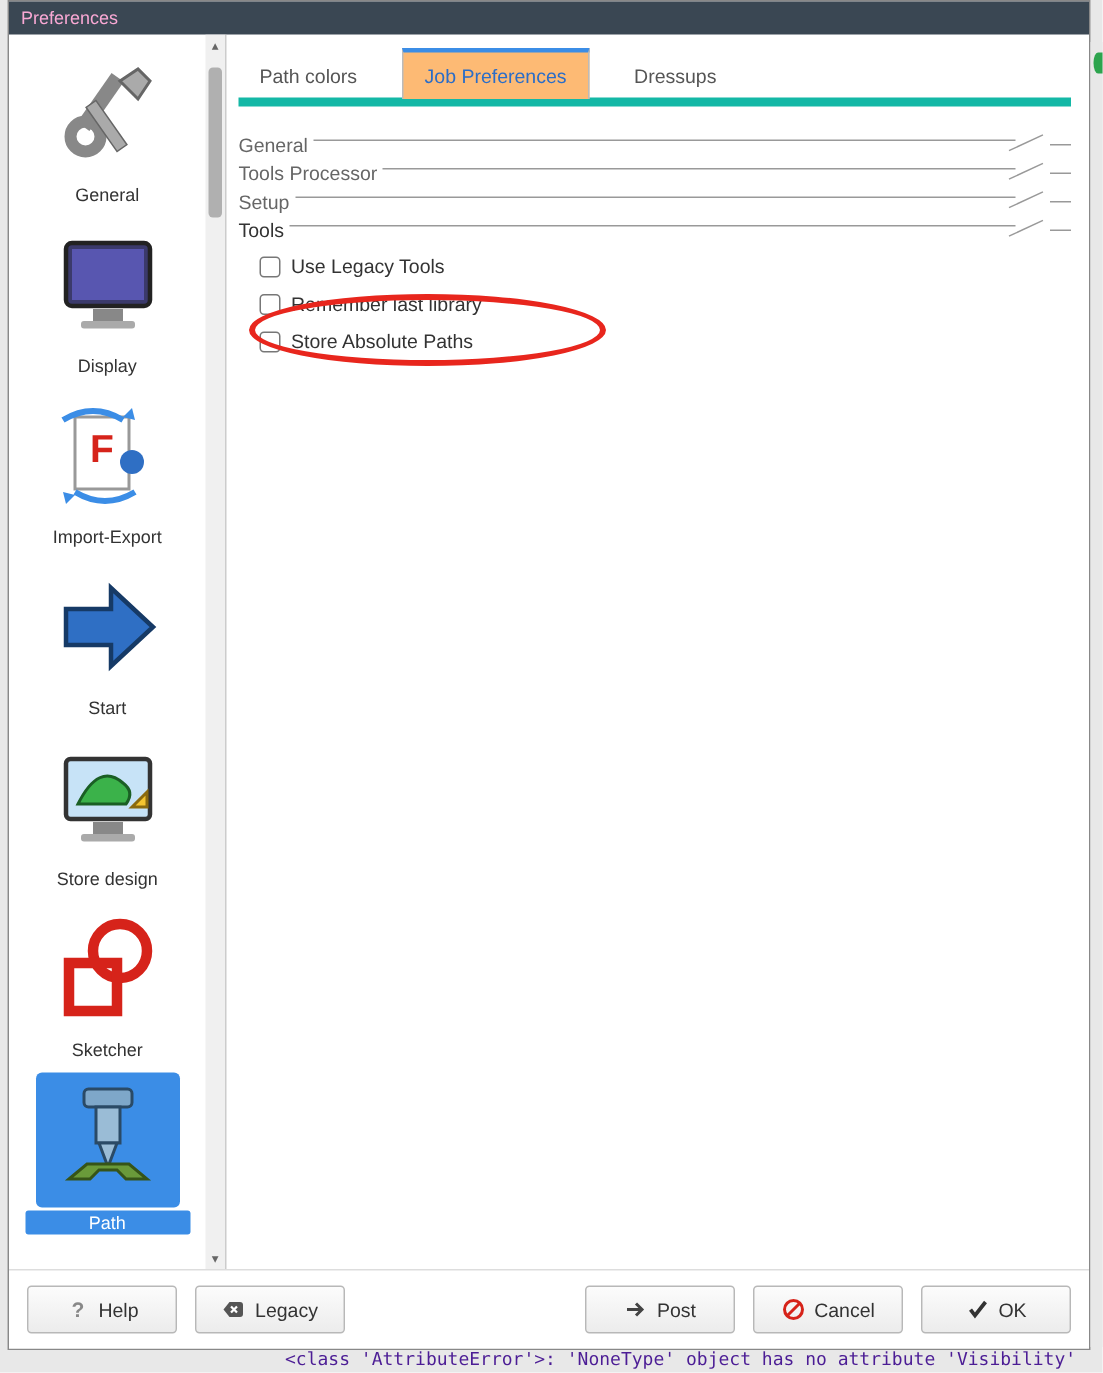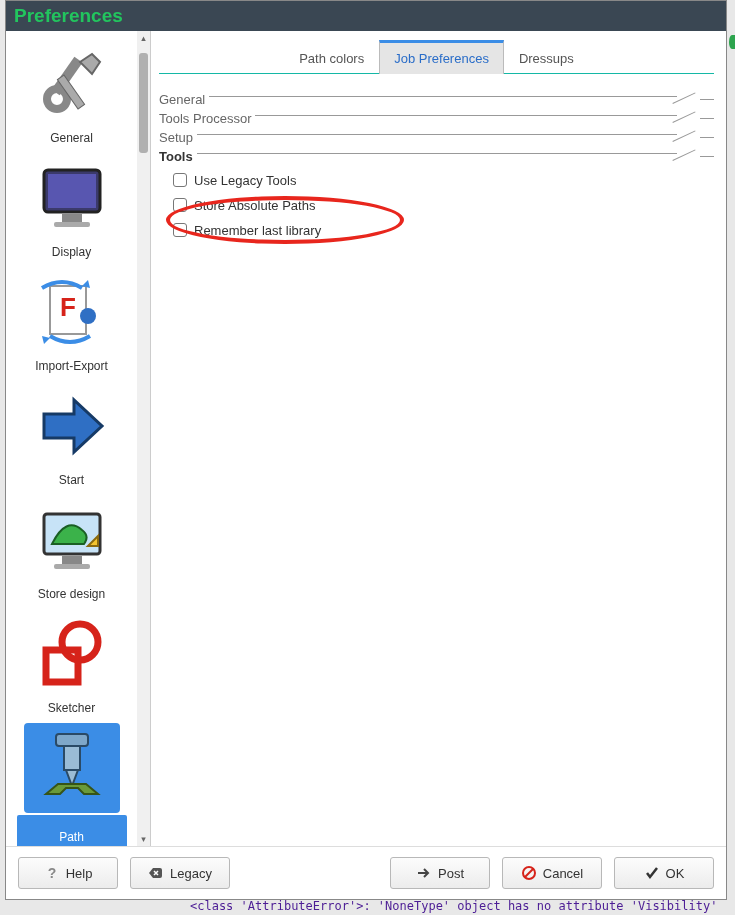--- a/index.html
+++ b/index.html
@@ -1,49 +1,49 @@
 <!DOCTYPE html>
 <html><head>
 <meta charset="utf-8">
 <style>
 * { box-sizing: border-box; margin: 0; padding: 0; }
 body { font-family: sans-serif; font-size: 13px; color: #333; background: #e8e8e8; width: 735px; height: 915px; position: relative; overflow: hidden; }
 
 .window { position: absolute; top: 0; left: 5px; width: 722px; height: 900px; background: #fff; border: 1px solid #888; display: flex; flex-direction: column; }
-.titlebar { background: #3a4753; color: #22c55e; padding: 4px 8px; font-size: 19px; font-weight: bold; }
+.titlebar { background: #3a4753; color: #f9a8d4; padding: 4px 8px; font-size: 12px; }
 .content { display: flex; flex: 1; overflow: hidden; }
 .sidebar-wrap { width: 145px; border-right: 1px solid #ccc; position: relative; display: flex; }
 .sidebar { flex: 1; overflow-y: auto; display: flex; flex-direction: column; align-items: center; padding-top: 4px; }
 .scrollbar { width: 13px; background: #f0f0f0; position: relative; }
 .scroll-thumb { position: absolute; top: 22px; left: 2px; right: 2px; height: 100px; background: #b0b0b0; border-radius: 3px; }
 .scroll-arrow { position: absolute; left: 0; right: 0; text-align: center; font-size: 9px; color: #666; }
 .scroll-up { top: 2px; }
 .scroll-down { bottom: 2px; }
 
 .side-item { width: 110px; text-align: center; padding: 4px 0 4px 0; cursor: pointer; }
 .side-item .icon-box { width: 96px; height: 90px; margin: 0 auto 2px auto; display: flex; align-items: center; justify-content: center; border-radius: 4px; }
 .side-item.selected .icon-box { background: #3b8de6; }
 .side-item .label { font-size: 12px; color: #333; }
-.side-item.selected .label { color: #fff; background: #3b8de6; border-radius: 2px; padding: 15px 4px; }
+.side-item.selected .label { color: #fff; background: #3b8de6; border-radius: 2px; padding: 1px 4px; }
 
 .main { flex: 1; display: flex; flex-direction: column; padding: 8px 12px 0 8px; }
-.tabs { display: flex; border-bottom: 1px solid #14b8a6; gap: 1px; justify-content: center; }
+.tabs { display: flex; border-bottom: 6px solid #14b8a6; gap: 16px; }
 .tab { padding: 8px 14px 8px 14px; color: #555; cursor: pointer; border-top: 3px solid transparent; position: relative; top: 1px; }
-.tab.active { color: #2a6dc8; border-top: 3px solid #3b8de6; border-left: 1px solid #bbb; border-right: 1px solid #bbb; background: #e5e5e5; }
+.tab.active { color: #2a6dc8; border-top: 3px solid #3b8de6; border-left: 1px solid #bbb; border-right: 1px solid #bbb; background: #fdba74; }
 
 .section { margin-top: 14px; }
 .section-header { display: flex; align-items: center; margin: 4px 0; }
 .section-header .label { color: #666; font-size: 13px; padding-right: 4px; }
-.section-header.bold .label { font-weight: bold; color: #333; }
+.section-header.bold .label { font-weight: normal; color: #333; }
 .section-header .line { flex: 1; height: 8px; position: relative; }
 .section-header .line::before { content: ""; position: absolute; left: 0; top: 0; width: calc(100% - 20px); height: 0; border-bottom: 1px solid #999; }
 .section-header .line::after { content: ""; position: absolute; right: 0; top: 0; width: 25px; height: 0; border-bottom: 1px solid #999; transform-origin: right; transform: rotate(-25deg) translateY(-4px); }
 .section-tail { width: 14px; border-bottom: 1px solid #999; margin-left: 3px; }
 
-.checkbox-row { display: flex; align-items: flex-start; gap: 7px; padding: 5px 0 5px 14px; }
+.checkbox-row { display: flex; align-items: flex-end; gap: 7px; padding: 5px 0 5px 14px; }
 .cbox { width: 14px; height: 14px; border: 1.5px solid #777; border-radius: 3px; background: #fff; }
 
 .highlight-ellipse { position: absolute; left: 160px; top: 195px; width: 238px; height: 48px; border: 4px solid #e8261d; border-radius: 50%; pointer-events: none; z-index: 10; }
 
 .footer { display: flex; padding: 10px 12px; gap: 12px; border-top: 1px solid #ddd; background: #fff; }
 .footer .spacer { flex: 1; }
 .btn { display: flex; align-items: center; justify-content: center; gap: 6px; min-width: 100px; padding: 7px 14px; background: linear-gradient(#fcfcfc,#ececec); border: 1px solid #b8b8b8; border-radius: 3px; cursor: pointer; font-size: 13px; color: #333; }
 .btn svg { width: 16px; height: 16px; }
 
 .error-line { position: absolute; bottom: 0; left: 190px; right: 0; padding: 2px 0; color: #4c1d95; font-size: 12px; font-family: monospace; white-space: nowrap; overflow: hidden; }
@@ -183,25 +183,25 @@
           <div class="line"></div>
             <div class="section-tail"></div>
         </div>
 
         <div class="checkbox-row">
           <div class="cbox"></div>
           <span>Use Legacy Tools</span>
         </div>
         <div class="checkbox-row">
           <div class="cbox"></div>
-          <span>Store Absolute Paths</span>
+          <span>Remember last library</span>
         </div>
         <div class="checkbox-row">
           <div class="cbox"></div>
-          <span>Remember last library</span>
+          <span>Store Absolute Paths</span>
         </div>
       </div>
     </div>
 
   </div>
 
   <div class="footer">
     <div class="btn">
       <svg viewBox="0 0 16 16">
           <text x="8" y="13" text-anchor="middle" font-size="14" fill="#888" font-weight="bold">?</text>

